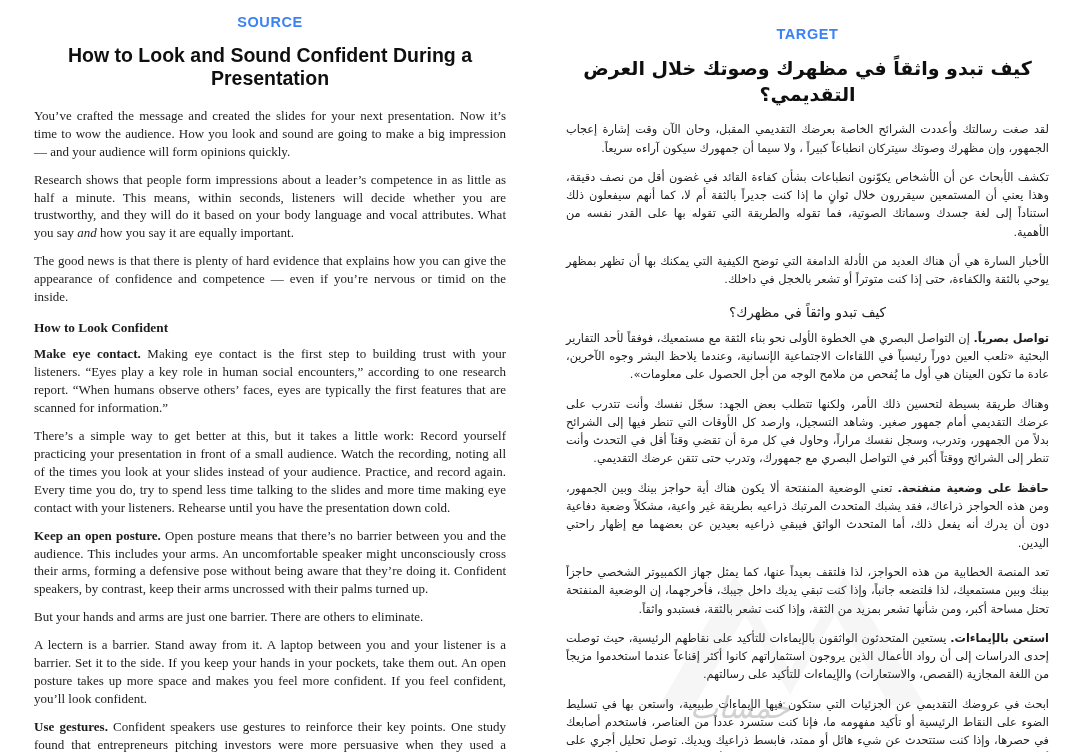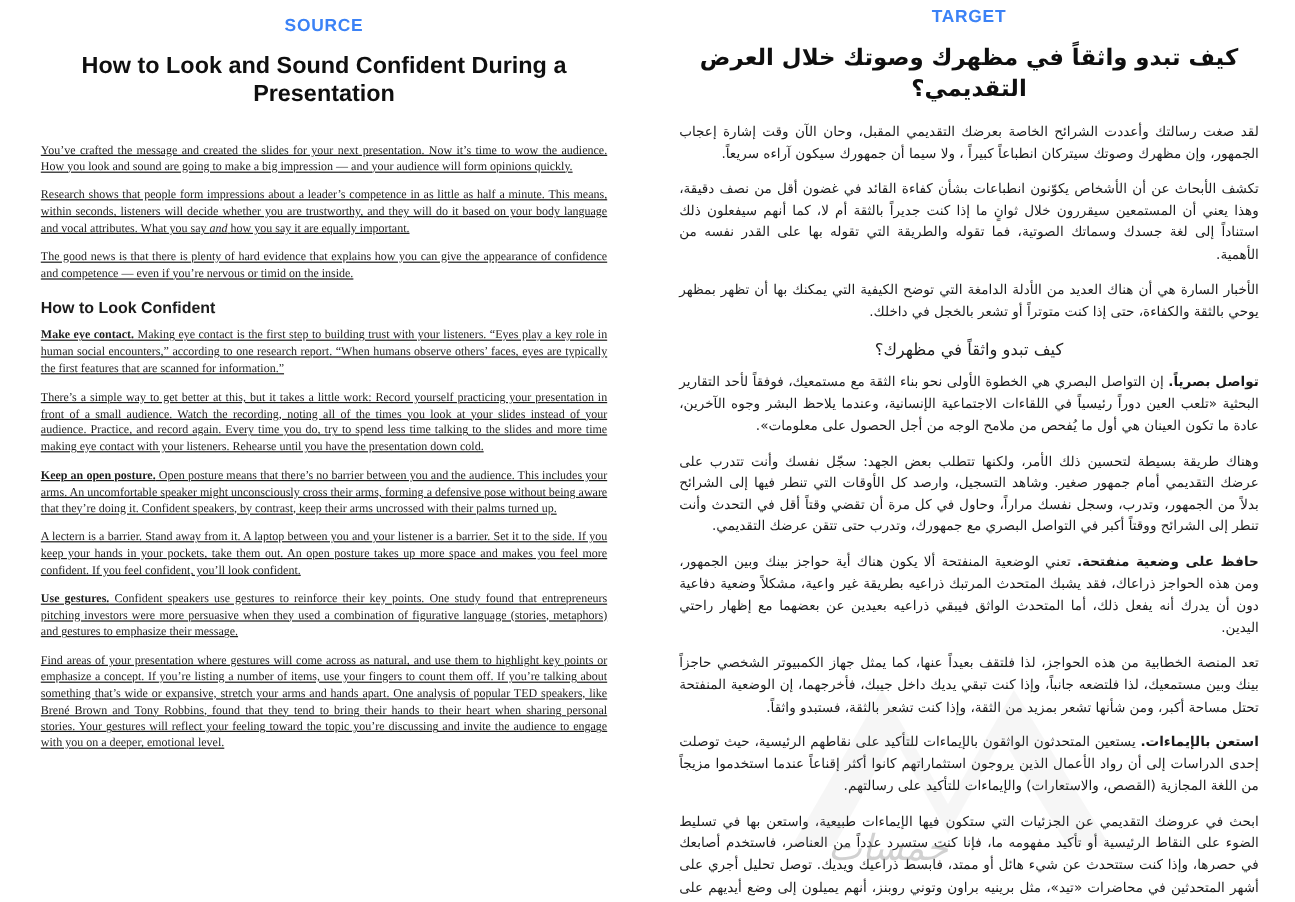--- a/index.html
+++ b/index.html
@@ -25,62 +25,61 @@
   }
   .col {
     box-sizing: border-box;
   }
   .col-source {
     width: 540px;
     padding: 14px 34px 0 34px;
   }
   .col-target {
     width: 539px;
-    padding: 6px 30px 0 26px;
+    padding: 26px 30px 0 26px;
     direction: rtl;
     text-align: right;
     font-family: "DejaVu Sans", sans-serif;
   }
   .col-label {
     text-align: center;
     font-family: "Liberation Sans", sans-serif;
     font-weight: bold;
     font-size: 14.5px;
     letter-spacing: 0.6px;
     color: #3b82f6;
     margin: 0 0 14px 0;
   }
   .src-title {
     font-family: "Liberation Sans", sans-serif;
     font-weight: bold;
     font-size: 19.5px;
     line-height: 1.2;
     text-align: center;
-    margin: 0 0 28px 0;
+    margin: 0 0 16px 0;
     color: #0f0f0f;
   }
   .tgt-title {
     font-family: "DejaVu Sans", sans-serif;
     font-weight: bold;
     font-size: 19px;
     line-height: 1.35;
     text-align: center;
     margin: 0 0 14px 0;
     color: #0f0f0f;
   }
   .src-p {
-    font-size: 10px;
+    font-size: 13px;
     line-height: 1.38;
     text-align: justify;
     margin: 0 0 10px 0;
     hyphens: auto;
-    text-decoration: underline;
   }
   .src-h2 {
-    font-family: Liberation Sans, sans-serif;
+    font-family: Liberation Serif, serif;
     font-weight: bold;
     font-size: 13.3px;
     margin: 14px 0 9px 0;
   }
   .tgt-h2 {
     font-family: "DejaVu Sans", sans-serif;
     font-weight: normal;
     font-size: 13.6px;
     margin: 14px 0 10px 0;
     text-align: center;
@@ -137,20 +136,21 @@
       <p class="src-p">The good news is that there is plenty of hard evidence that explains how you can give the appearance of confidence and competence — even if you’re nervous or timid on the inside.</p>
 
       <h2 class="src-h2">How to Look Confident</h2>
 
       <p class="src-p"><span class="lead">Make eye contact.</span><span> Making eye contact is the first step to building trust with your listeners. “Eyes play a key role in human social encounters,” according to one research report. “When humans observe others’ faces, eyes are typically the first features that are scanned for information.”</span></p>
 
       <p class="src-p"><span>There’s a simple way to get better at this, but it takes a little work: Record yourself practicing your presentation in front of a small audience. Watch the recording, noting all of the times you look at your slides instead of your audience. Practice, and record again. Every time you do, try to spend less time talking to the slides and more time making eye contact with your listeners. Rehearse until you have the presentation down cold.</span></p>
 
       <p class="src-p"><span class="lead">Keep an open posture.</span><span> Open posture means that there’s no barrier between you and the audience. This includes your arms. An uncomfortable speaker might unconsciously cross their arms, forming a defensive pose without being aware that they’re doing it. Confident speakers, by contrast, keep their arms uncrossed with their palms turned up.</span></p>
 
+      <p class="src-p"><span>But your hands and arms are just one barrier. There are others to eliminate.</span></p>
 
       <p class="src-p"><span>A lectern is a barrier. Stand away from it. A laptop between you and your listener is a barrier. Set it to the side. If you keep your hands in your pockets, take them out. An open posture takes up more space and makes you feel more confident. If you feel confident, you’ll look confident.</span></p>
 
       <p class="src-p"><span class="lead">Use gestures.</span><span> Confident speakers use gestures to reinforce their key points. One study found that entrepreneurs pitching investors were more persuasive when they used a combination of figurative language (stories, metaphors) and gestures to emphasize their message.</span></p>
 
       <p class="src-p"><span>Find areas of your presentation where gestures will come across as natural, and use them to highlight key points or emphasize a concept. If you’re listing a number of items, use your fingers to count them off. If you’re talking about something that’s wide or expansive, stretch your arms and hands apart. One analysis of popular TED speakers, like Brené Brown and Tony Robbins, found that they tend to bring their hands to their heart when sharing personal stories. Your gestures will reflect your feeling toward the topic you’re discussing and invite the audience to engage with you on a deeper, emotional level.</span></p>
     </div>
 
     <div class="col col-target">
       <div class="col-label">TARGET</div>

